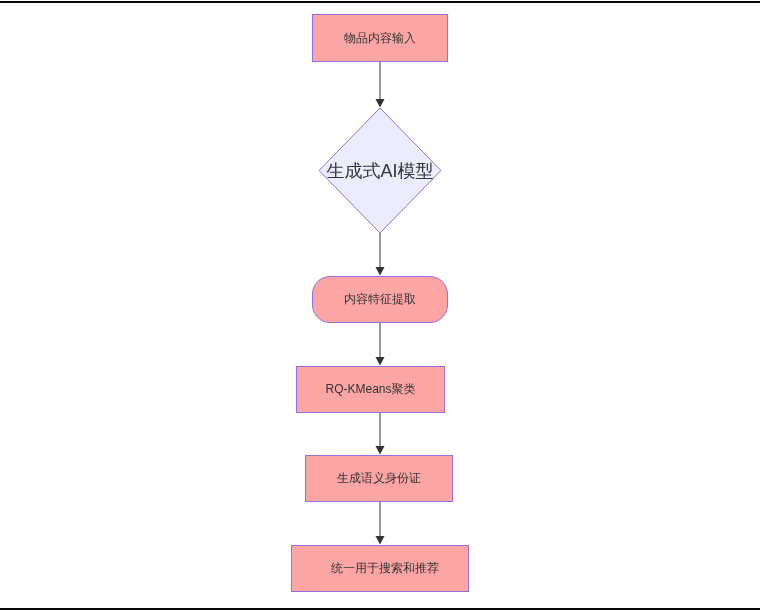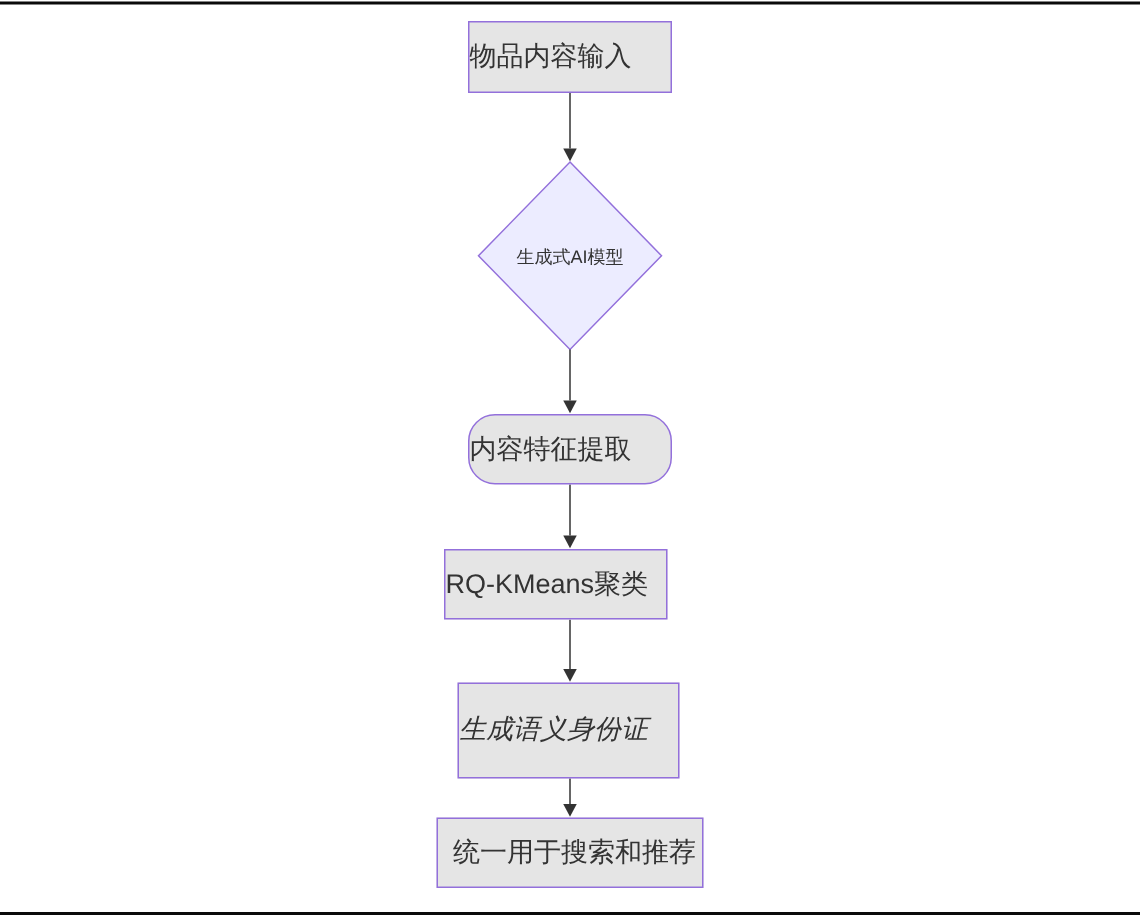--- a/index.html
+++ b/index.html
@@ -28,44 +28,44 @@
   #edges-svg {
     position: absolute;
     left: 0;
     top: 0;
     width: 760px;
     height: 611px;
   }
   .node-rect {
     position: absolute;
     box-sizing: border-box;
-    background: #e5e5e5;
+    background: #fca5a5;
     border: 1.5px solid #9370DB;
     display: flex;
     align-items: center;
-    justify-content: flex-start;
+    justify-content: center;
     color: #333333;
-    font-size: 18px;
+    font-size: 12px;
     text-align: center;
     line-height: 1.2;
   }
   .diamond-label {
     position: absolute;
     display: flex;
     align-items: center;
     justify-content: center;
     color: #333333;
-    font-size: 12px;
+    font-size: 18px;
     text-align: right;
   }
   
   #node-input        { left: 312px; top: 14px;  width: 136px; height: 48px; }
   #node-feature      { left: 312px; top: 276px; width: 136px; height: 47px; border-radius: 18px; }
   #node-rqkmeans     { left: 296px; top: 366px; width: 149px; height: 47px; }
-  #node-semantic-id  { left: 305px; top: 455px; width: 148px; height: 64px; font-style: italic; }
+  #node-semantic-id  { left: 305px; top: 455px; width: 148px; height: 47px; }
   #node-unified      { left: 291px; top: 545px; width: 178px; height: 47px; padding-left: 10px; }
   #node-genai-label  { left: 308px; top: 155px; width: 144px; height: 32px; }
 
   .edge-line { stroke: #333333; stroke-width: 1; }
   .arrow-head { fill: #333333; }
   .diamond-shape { fill: #ECECFF; stroke: #9370DB; stroke-width: 1; }
 </style>
 </head>
 <body>
 

